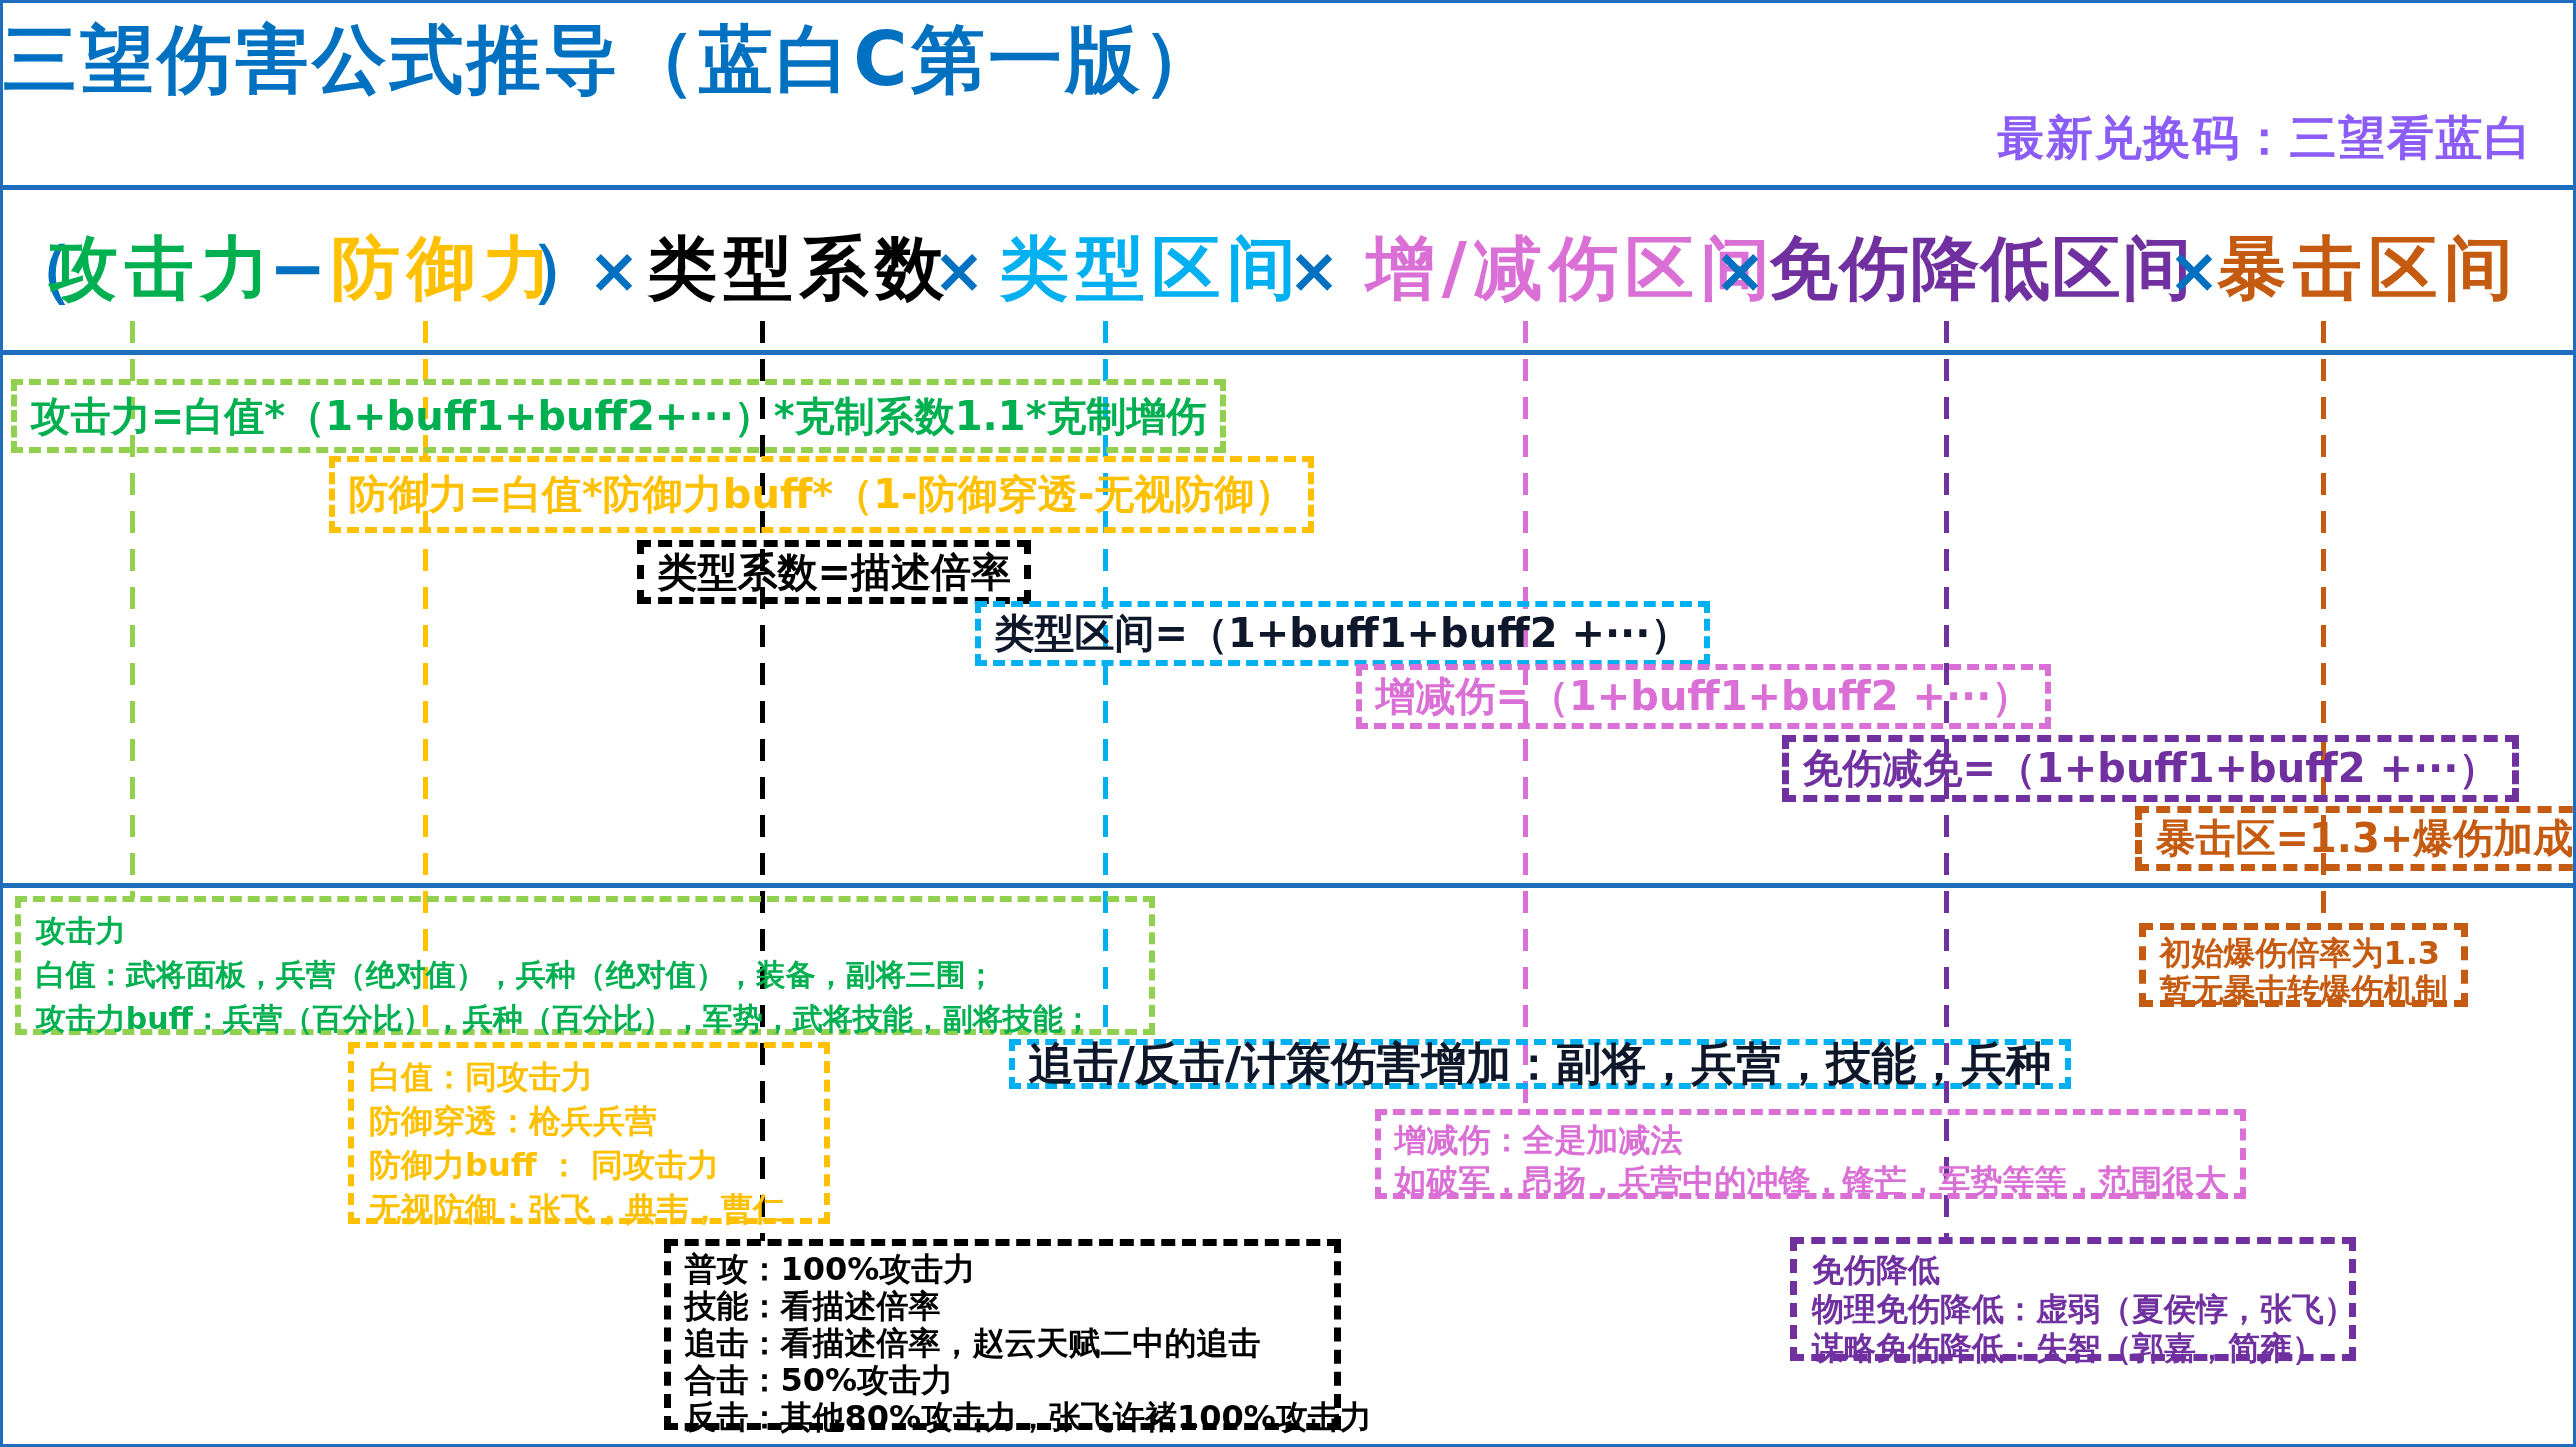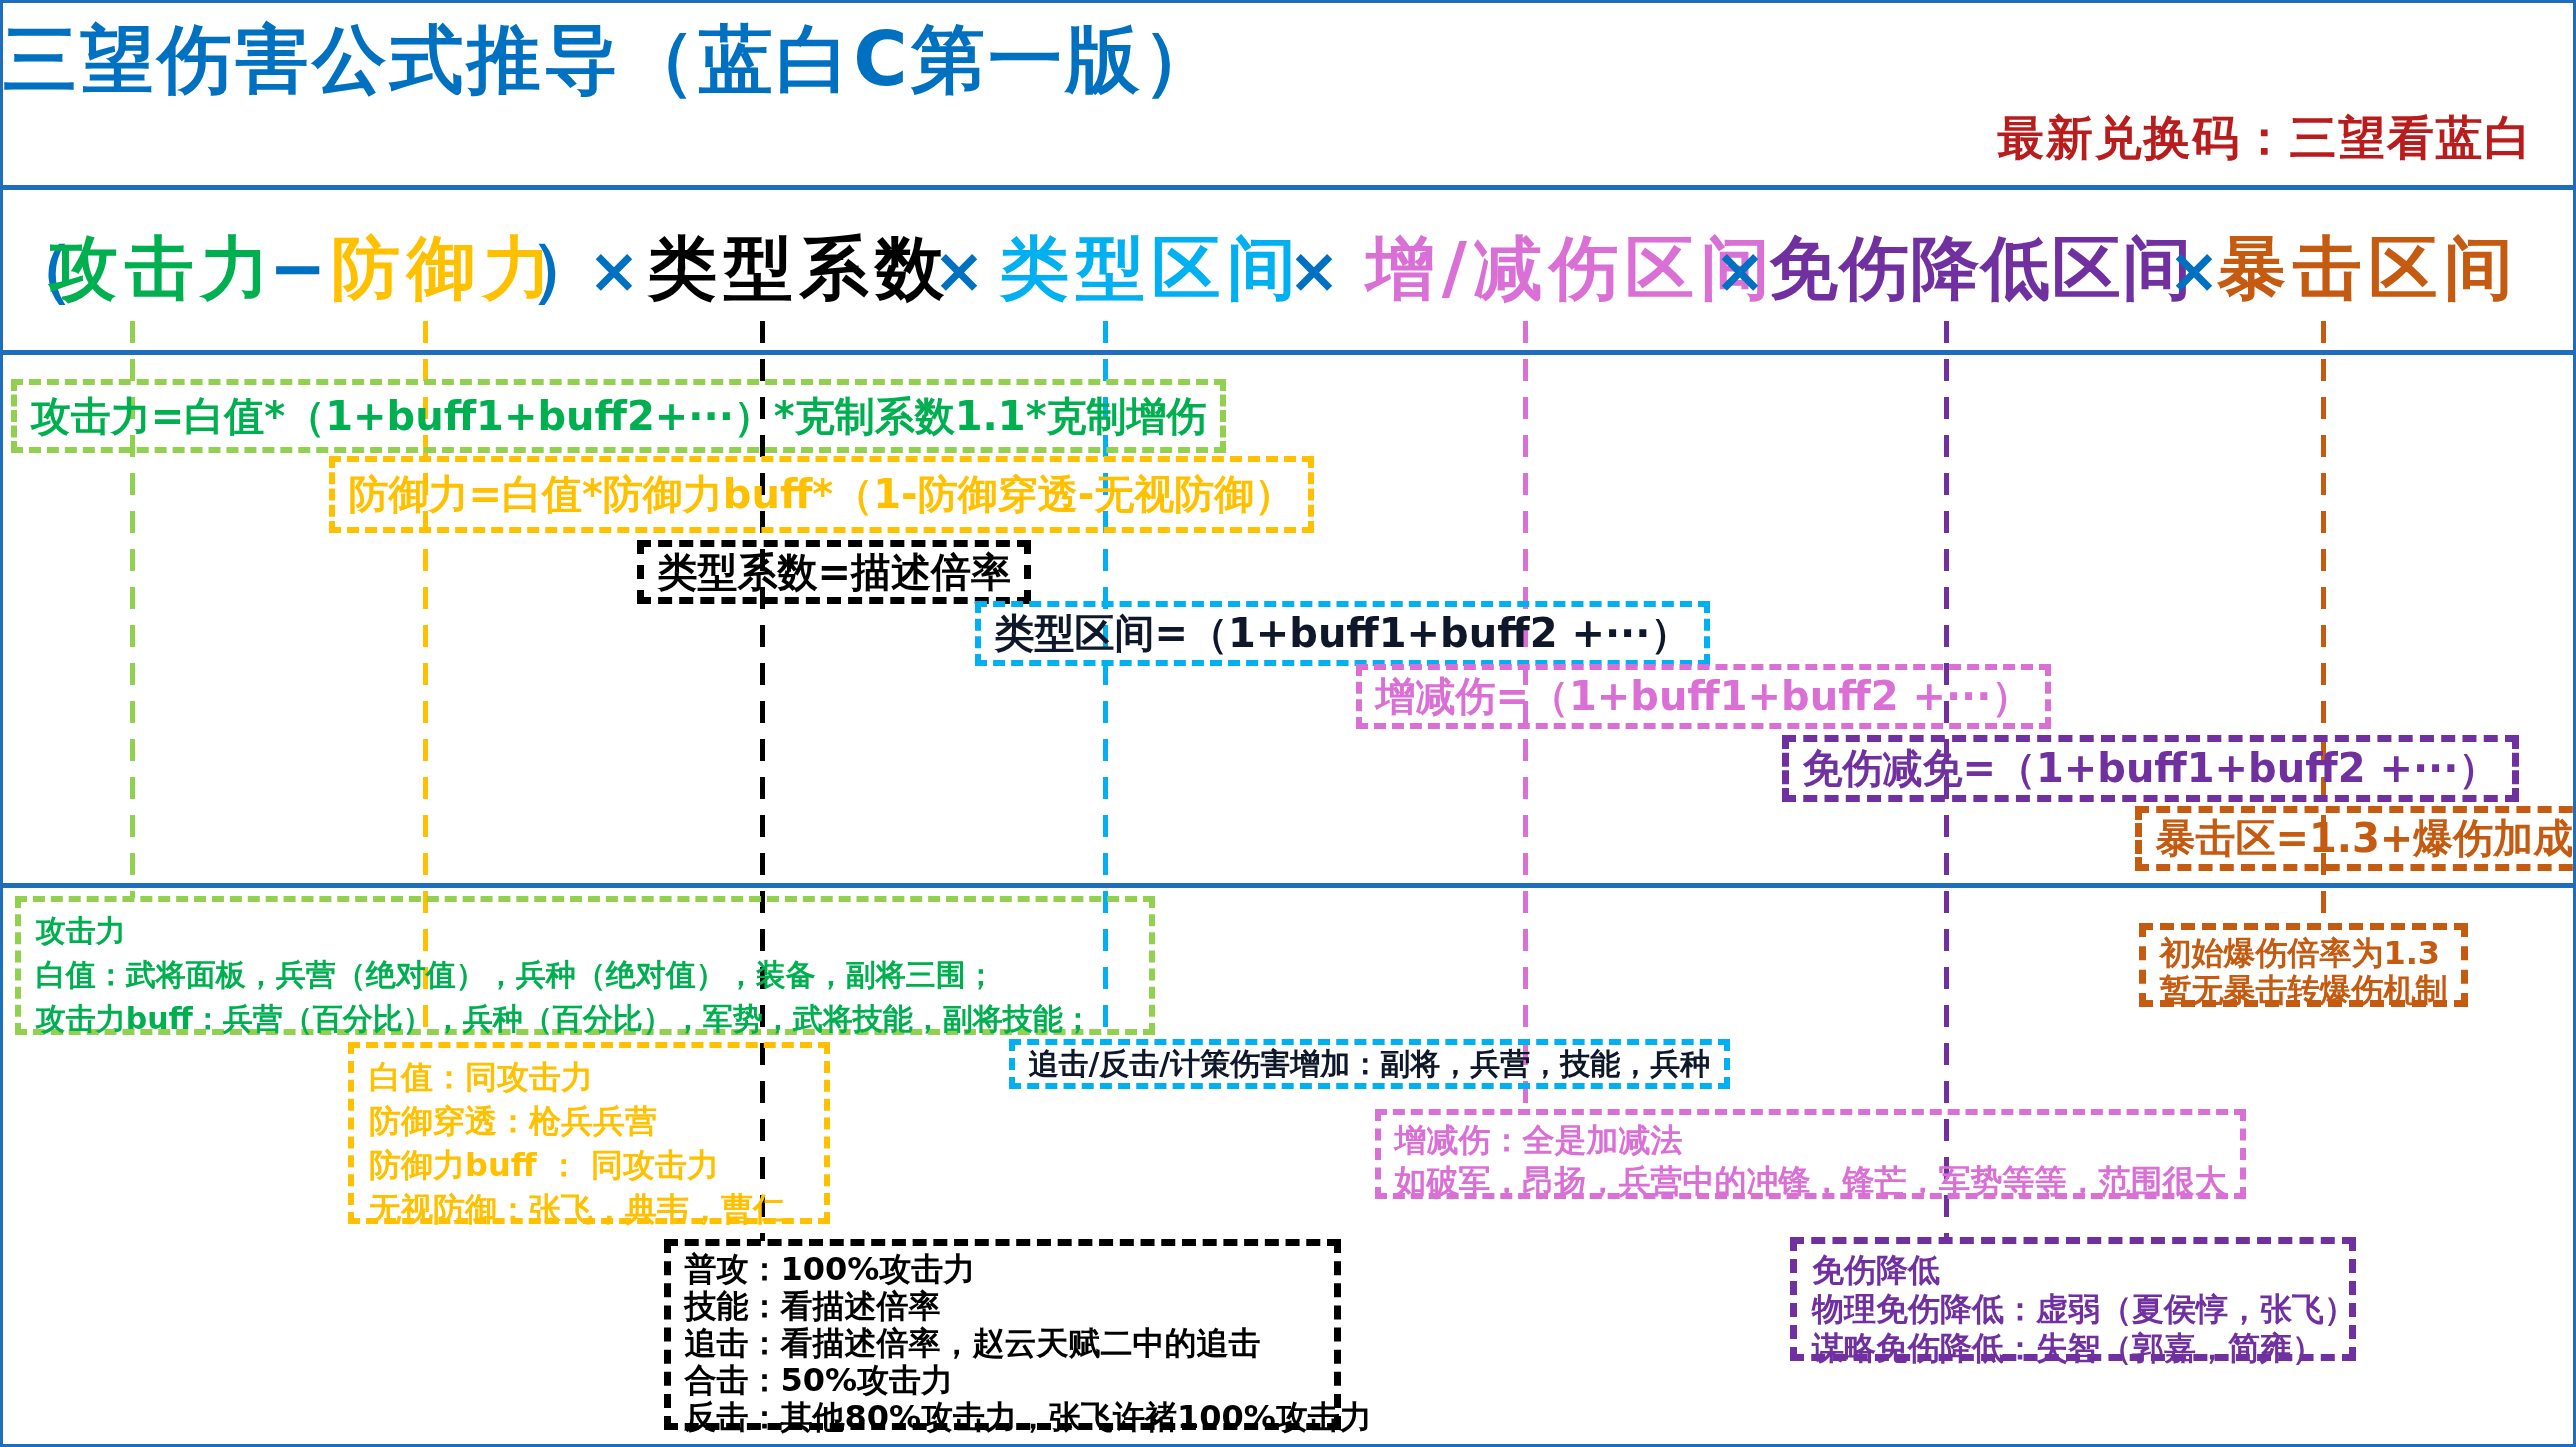--- a/index.html
+++ b/index.html
@@ -16,21 +16,21 @@
   .hline{position:absolute;left:0;width:100%;height:0;border-top:5px solid #1F6EBE;}
   
   .title{
     position:absolute;top:8.4px;left:0;width:100%;
     text-align:left;
     font-size:74px;font-weight:900;color:#0070C0;
     letter-spacing:3.3px;
   }
   .redeem{
     position:absolute;top:104px;right:40px;
-    font-size:47px;font-weight:900;color:#b91c1c;
+    font-size:47px;font-weight:900;color:#8b5cf6;
     letter-spacing:1.7px;
   }
   
   .formula{position:absolute;top:224px;left:0;width:100%;height:92px;}
   .f-term{
     position:absolute;top:0;
     font-size:69px;font-weight:900;line-height:1.2;
     letter-spacing:6.7px;white-space:nowrap;
   }
   .f-op{font-size:62px;font-weight:900;color:#0070C0;letter-spacing:0;}
@@ -139,21 +139,21 @@
     <div class="line">攻击力buff：兵营（百分比），兵种（百分比），军势，武将技能，副将技能；</div>
   </div>
 
   <div class="box dbox b-gold" style="left:345px;top:1039px;width:482px;height:182px;line-height:44px;">
     <div class="line">白值：同攻击力</div>
     <div class="line">防御穿透：枪兵兵营</div>
     <div class="line">防御力buff ： 同攻击力</div>
     <div class="line">无视防御：张飞，典韦，曹仁</div>
   </div>
 
-  <div class="box dbox b-cyan" style="left:1006px;top:1036px;height:50px;display:flex;align-items:center;padding:1.7px 13.4px;font-size:30px;">
+  <div class="box dbox b-cyan" style="left:1006px;top:1036px;height:50px;display:flex;align-items:center;padding:1.7px 13.4px;font-size:45px;">
     <div class="line">追击/反击/计策伤害增加：副将，兵营，技能，兵种</div>
   </div>
 
   <div class="box dbox b-pink" style="left:1372px;top:1106px;height:90px;line-height:41px;padding:5px 13.4px;">
     <div class="line">增减伤：全是加减法</div>
     <div class="line">如破军，昂扬，兵营中的冲锋，锋芒，军势等等，范围很大</div>
   </div>
 
   <div class="box dbox b-purple" style="left:1787px;top:1234px;width:566px;height:124px;line-height:39px;">
     <div class="line">免伤降低</div>

